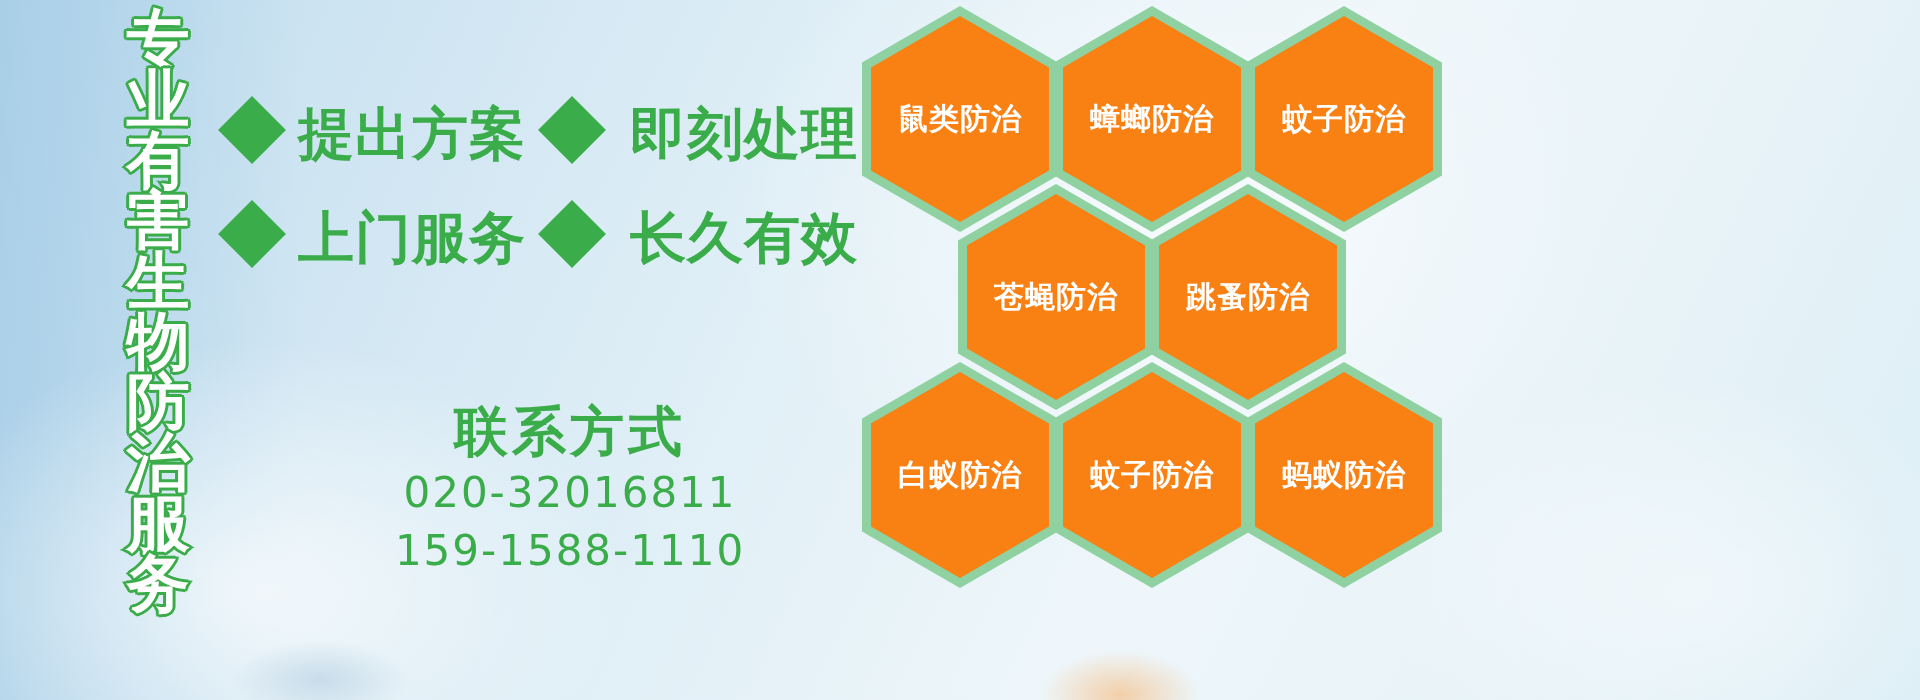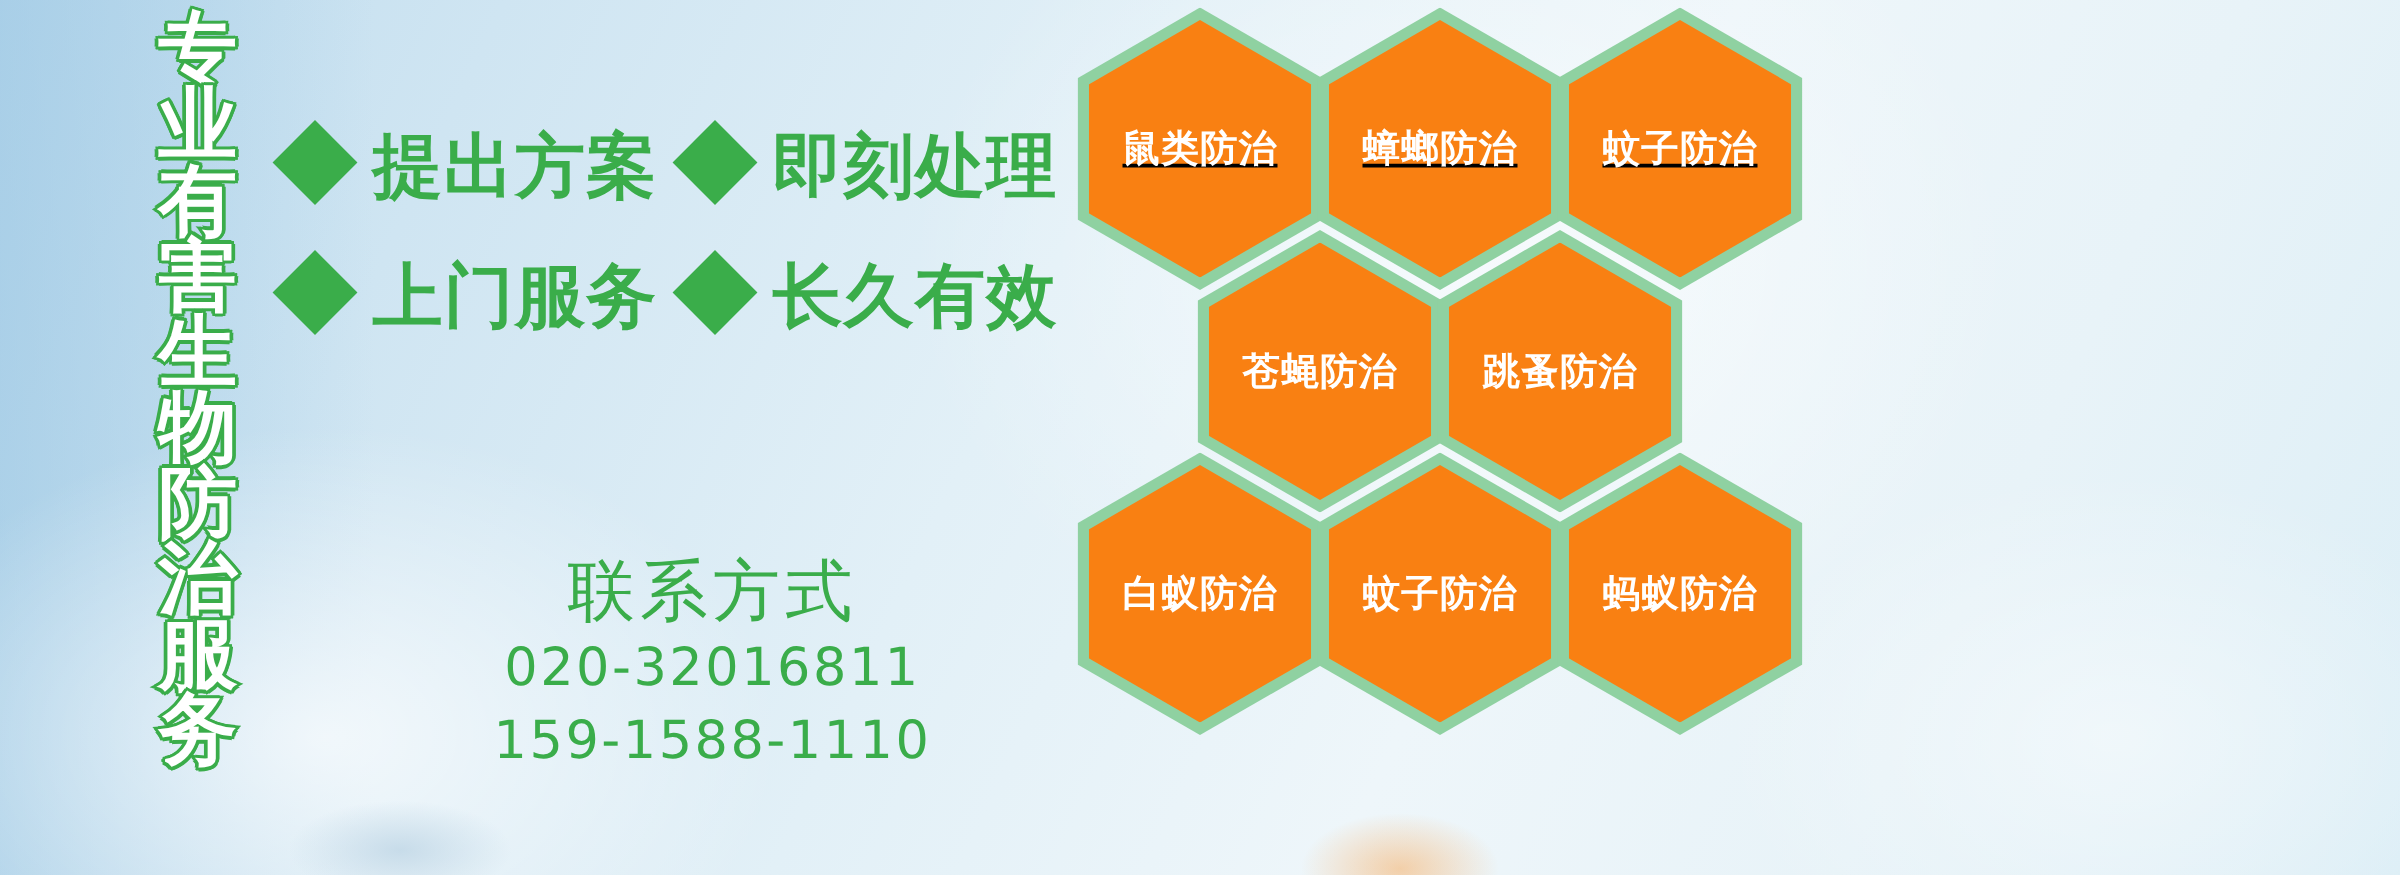--- a/index.html
+++ b/index.html
@@ -84,21 +84,21 @@
     z-index: 5;
   }
   .slogan-row {
     display: flex;
     align-items: center;
     height: 104px;
   }
   .slogan-pair {
     display: flex;
   }
-  .slogan-pair + .slogan-pair { margin-left: 22px; }
+  .slogan-pair + .slogan-pair { margin-left: 22px; gap: 12px; }
   .diamond-icon {
     width: 48px;
     height: 48px;
     background: #3aad4a;
     transform: rotate(45deg);
     flex: 0 0 auto;
     margin-right: 22px;
   }
   .slogan-text {
     font-size: 56px;
@@ -114,26 +114,25 @@
   #contact {
     position: absolute;
     left: 300px;
     top: 400px;
     width: 540px;
     text-align: center;
     z-index: 5;
   }
   #contact-title {
     font-size: 54px;
-    font-weight: 400;
+    font-weight: 700;
     color: #3aad4a;
     letter-spacing: 4px;
     line-height: 1.18;
     font-family: "DejaVu Sans", "Liberation Sans", sans-serif;
-    margin-top: 41px;
   }
   .contact-phone {
     font-size: 42px;
     font-weight: 400;
     color: #3aad4a;
     letter-spacing: 2px;
     line-height: 1.38;
     font-family: "DejaVu Sans", "Liberation Sans", sans-serif;
   }
 
@@ -143,21 +142,21 @@
     left: 862px;
     top: 6px;
     width: 600px;
     height: 560px;
     z-index: 4;
   }
   .hex-row {
     position: absolute;
     display: flex;
   }
-  .hex-row-1 { left: 0px;   top: 0px; text-decoration: underline; }
+  .hex-row-1 { left: 0px;   top: 0px; }
   .hex-row-2 { left: 96px;  top: 178px; text-align: right; }
   .hex-row-3 { left: 0px;   top: 356px; }
 
   .hex {
     position: relative;
     width: 196px;
     height: 226px;
     margin-right: -4px;
     flex: 0 0 auto;
     display: flex;

